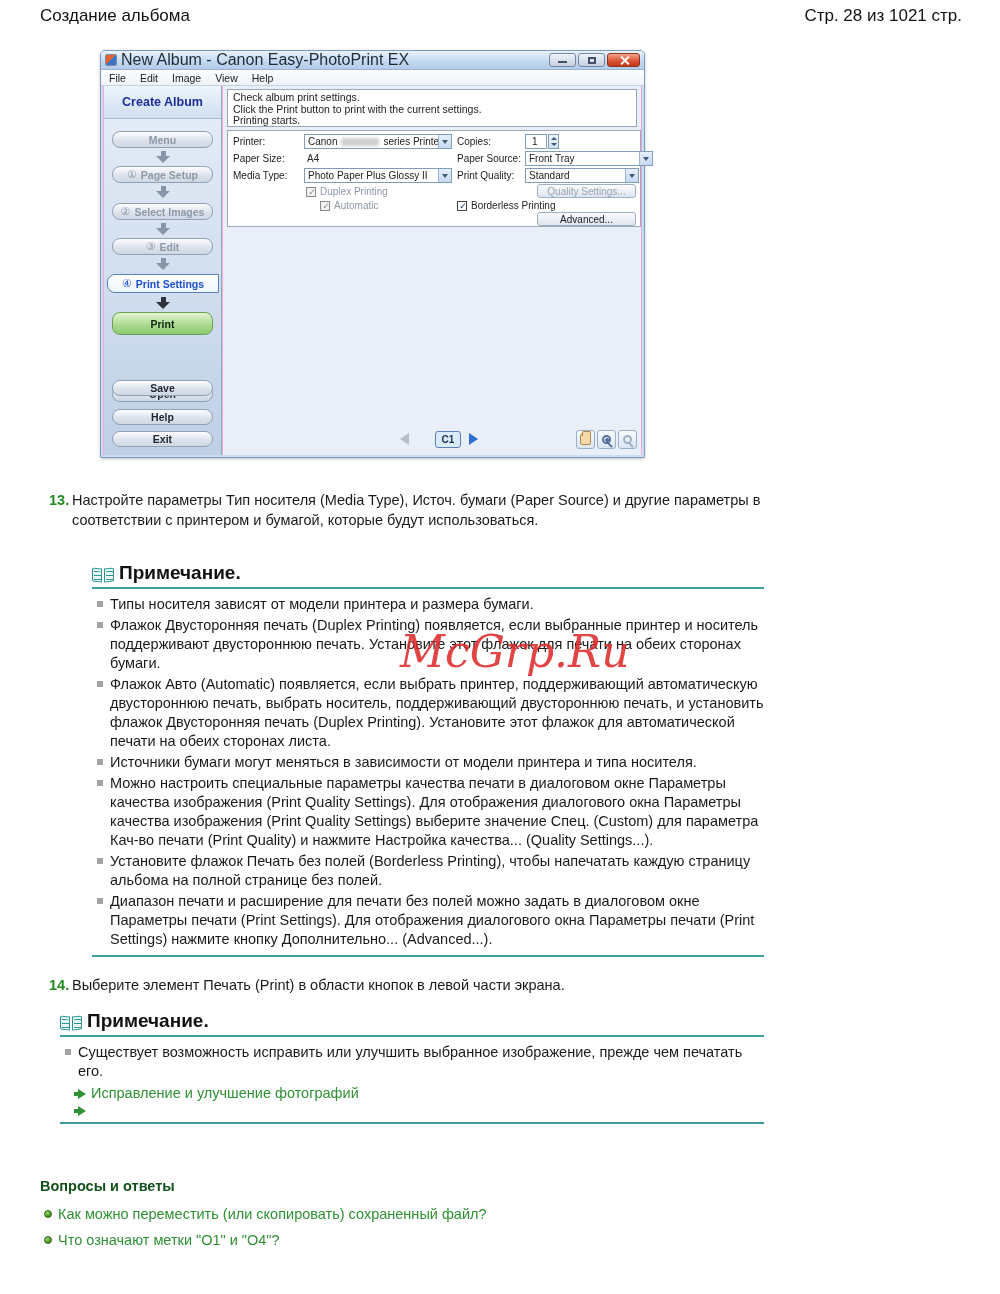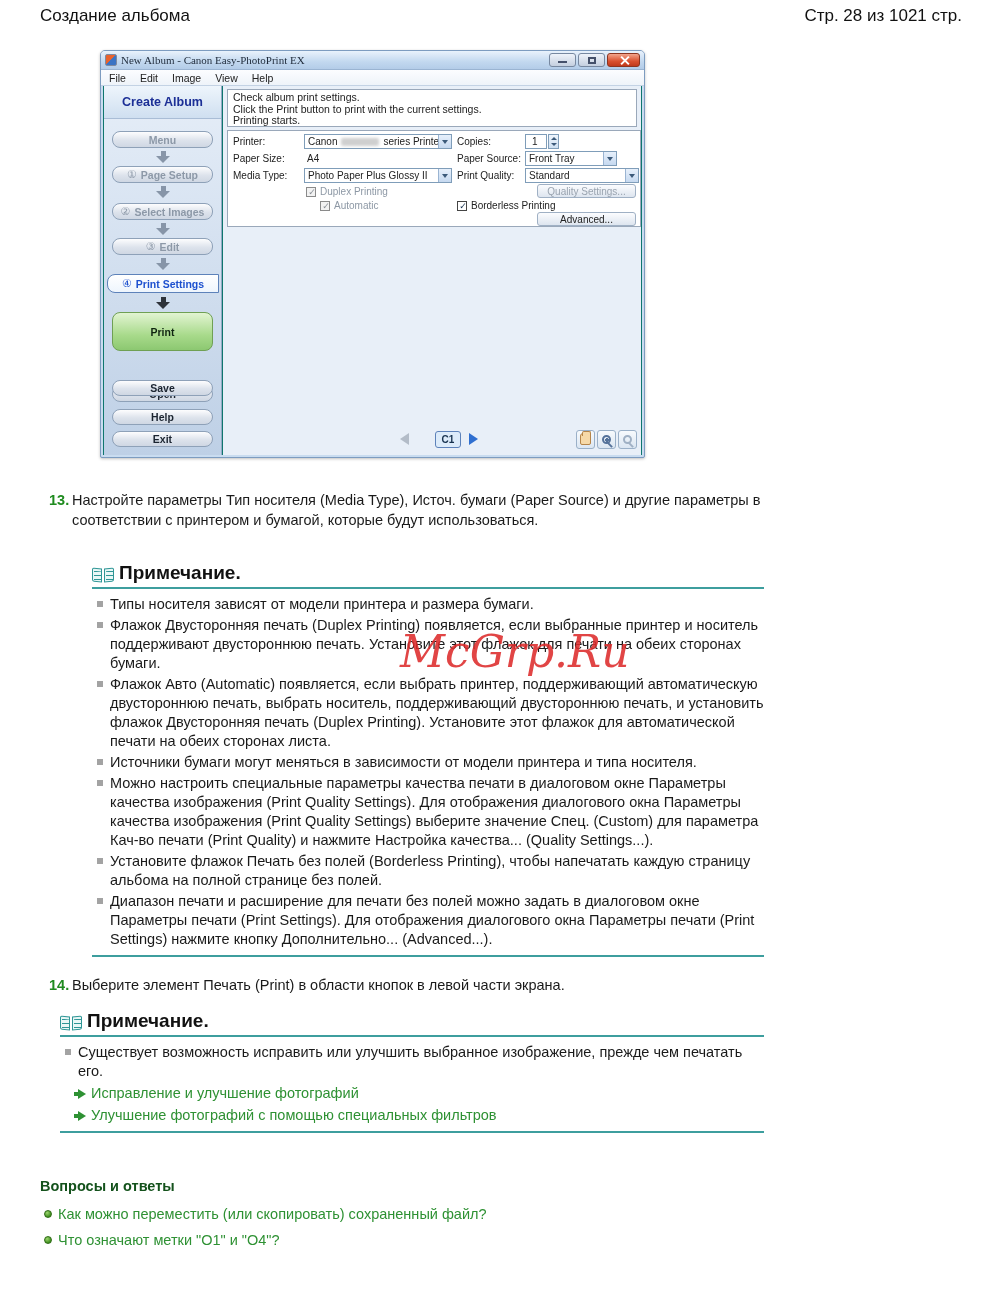--- a/index.html
+++ b/index.html
@@ -10,51 +10,51 @@
   .doc-header { position:absolute; top:6px; left:40px; right:38px; display:flex; justify-content:space-between; font-size:17px; color:#111; }
 
   
   .win { position:absolute; left:100px; top:50px; width:545px; height:408px;
          border:1px solid #7d9cc0; border-radius:5px 5px 2px 2px;
          background:#c9dcf0; box-shadow:0 1px 3px rgba(0,0,0,.25); font-size:10.5px; }
   .titlebar { height:19px; display:flex; align-items:center; padding:0 4px; border-radius:4px 4px 0 0;
               background:linear-gradient(#e9f2fc,#c2d8ef 60%,#b3cce8); border-bottom:1px solid #9ab4d2; }
   .app-icon { width:12px; height:12px; margin-right:4px; border-radius:2px;
               background:linear-gradient(135deg,#e8622d 0 45%,#3b74c4 45% 100%); border:1px solid #7f8aa0; }
-  .title-text { font-size:11px; color:#1e2a3a; flex:1 1 auto; white-space:nowrap; overflow:hidden;font-family:Liberation Serif, serif; }
+  .title-text { font-size:16px; color:#1e2a3a; flex:1 1 auto; white-space:nowrap; overflow:hidden; }
   .win-btns { display:flex; gap:2px; }
   .win-btn { width:27px; height:14px; border-radius:3px; border:1px solid #7788a0; position:relative;
              background:linear-gradient(#eef3fa,#c4cfdf); }
   .win-btn.close { background:linear-gradient(#f2a58c,#d9502f 60%,#c13a1c); border-color:#8c3420; width:33px; }
   .glyph-min { position:absolute; left:8px; bottom:3px; width:9px; height:2px; background:#44506a; }
   .glyph-max { position:absolute; left:9px; top:3px; width:8px; height:7px; border:2px solid #44506a; }
   .glyph-close { position:absolute; left:13px; top:2px; width:8px; height:9px; }
   .glyph-close::before,.glyph-close::after { content:""; position:absolute; left:3px; top:-1px; width:2px; height:11px; background:#fff; }
   .glyph-close::before { transform:rotate(45deg); } .glyph-close::after { transform:rotate(-45deg); }
 
   .menubar { height:16px; background:linear-gradient(#fcfdff,#eef3f9); border-bottom:1px solid #c3d2e4;
              display:flex; align-items:center; gap:14px; padding:0 8px; color:#222; }
   .menubar span { cursor:default; }
 
-  .win-body { position:absolute; left:2px; top:35px; right:2px; bottom:2px; background:#0f766e; }
+  .win-body { position:absolute; left:2px; top:35px; right:2px; bottom:2px; background:#f9a8d4; }
 
   
   .sidebar { position:absolute; left:1px; top:0; width:118px; bottom:0;
              background:linear-gradient(#e6eef8,#bed0e6); border-right:1px solid #93aac6; }
   .sb-head { height:33px; display:flex; align-items:center; justify-content:center;
              background:linear-gradient(#eef5fc,#cfdff0); border-bottom:1px solid #a9bdd6;
              color:#1c2f96; font-weight:bold; font-size:12.5px; }
   .sb-btn { position:absolute; left:8px; width:101px; height:17px; border:1px solid #8ea1b8; border-radius:8px;
             background:linear-gradient(#fdfdfe,#dde3ec 55%,#cfd7e3); display:flex; align-items:center; justify-content:center;
             font-weight:bold; color:#8d99a8; font-size:10.5px; gap:4px; }
   .sb-btn .num { font-weight:normal; font-size:11px; }
   .sb-btn.active { left:3px; width:112px; height:19px; background:linear-gradient(#ffffff,#eef5fd);
                    border-color:#5d82ba; color:#1d50cf; border-radius:8px 0 0 8px; }
   .sb-btn.dark-label { color:#1b2430; }
-  .sb-btn.print { height:39px; background:linear-gradient(#e2f4d2,#a8da8b 60%,#8cc871); border-color:#6fa054; color:#0f2410; }
+  .sb-btn.print { height:23px; background:linear-gradient(#e2f4d2,#a8da8b 60%,#8cc871); border-color:#6fa054; color:#0f2410; }
   .arrow { position:absolute; left:0; width:118px; display:flex; flex-direction:column; align-items:center; }
   .arrow .stem { width:5px; height:5px; background:#8795a8; }
   .arrow .head { width:0; height:0; border-left:7px solid transparent; border-right:7px solid transparent; border-top:7px solid #8795a8; }
   .arrow.dark .stem { background:#2e333b; } .arrow.dark .head { border-top-color:#2e333b; }
 
   
   .main { position:absolute; left:120px; top:0; right:1px; bottom:0; background:#e8eff8; }
   .panel { position:absolute; background:#fff; border:1px solid #9aa8ba; }
   .instr { left:4px; top:3px; right:4px; height:38px; padding:2px 5px; line-height:11.5px; color:#222; }
   .settings { left:4px; top:44px; right:0; height:97px; font-size:10px; color:#222;padding-left:35px; }
@@ -262,21 +262,21 @@
             <span>1</span>
           </span>
           <span class="spin" style="left:320px;top:3px;">
               <span class="tri-up-s"></span>
               <span class="tri-dn-s"></span>
             </span>
 
           <span class="s-label" style="left:5px;top:22px;">Paper Size:</span>
           <span class="s-label" style="left:79px;top:22px;">A4</span>
           <span class="s-label" style="left:229px;top:22px;">Paper Source:</span>
-          <span class="combo" style="left:297px;top:20px;width:92px;">
+          <span class="combo" style="left:297px;top:20px;width:128px;">
             <span>Front Tray</span>
             <span class="cbtn">
                 <span class="tri-dn"></span>
               </span>
           </span>
 
           <span class="s-label" style="left:5px;top:39px;">Media Type:</span>
           <span class="combo" style="left:76px;top:37px;width:148px;">
             <span>Photo Paper Plus Glossy II</span>
             <span class="cbtn">
@@ -404,21 +404,20 @@
       <div class="b-item">
           <span class="sq"></span>
           <span>Существует возможность исправить или улучшить выбранное изображение, прежде чем печатать его.</span>
         </div>
       <div class="g-link">
           <span class="g-arrow"></span>
           <span>Исправление и улучшение фотографий</span>
         </div>
       <div class="g-link">
           <span class="g-arrow"></span>
-          <span>Улучшение фотографий с помощью специальных фильтров</span>
         </div>
     </div>
     <div class="tealline" style="margin-top:6px;"></div>
   </div>
 
   <div class="qa-title">Вопросы и ответы</div>
   <div class="qa-link" style="top:1206px;">
     <span class="qa-dot"></span>
     <span>Как можно переместить (или скопировать) сохраненный файл?</span>
   </div>

